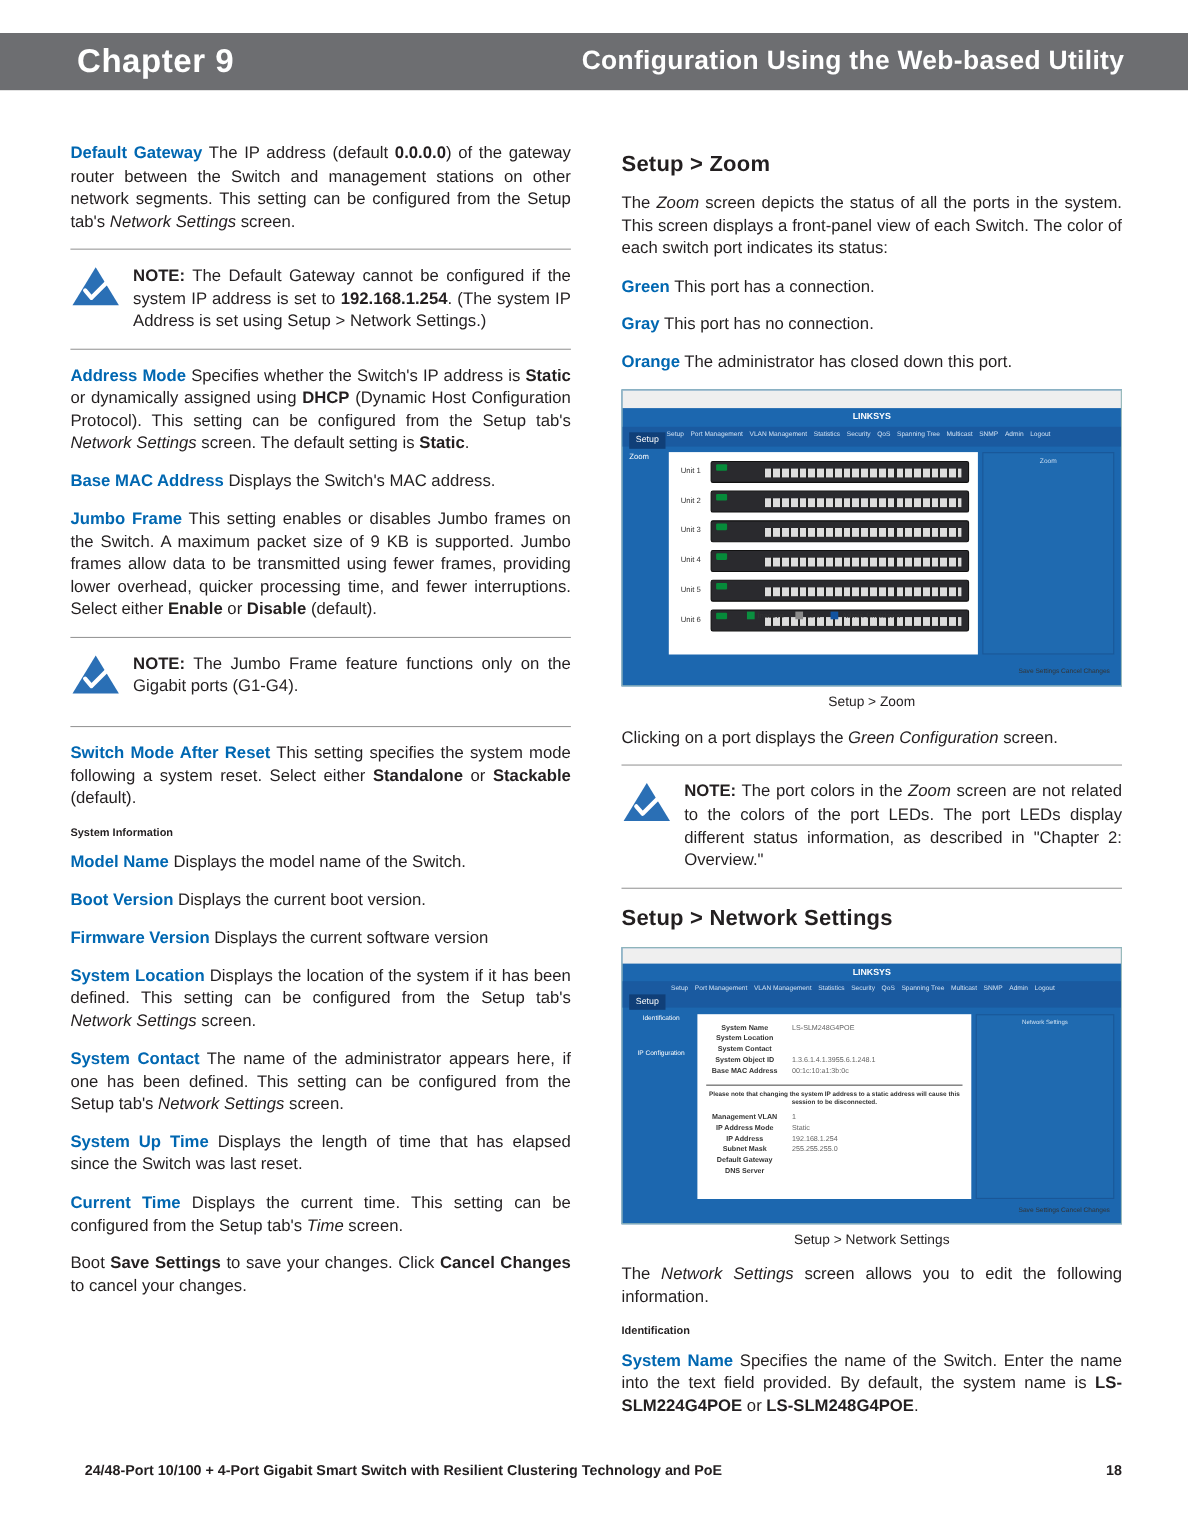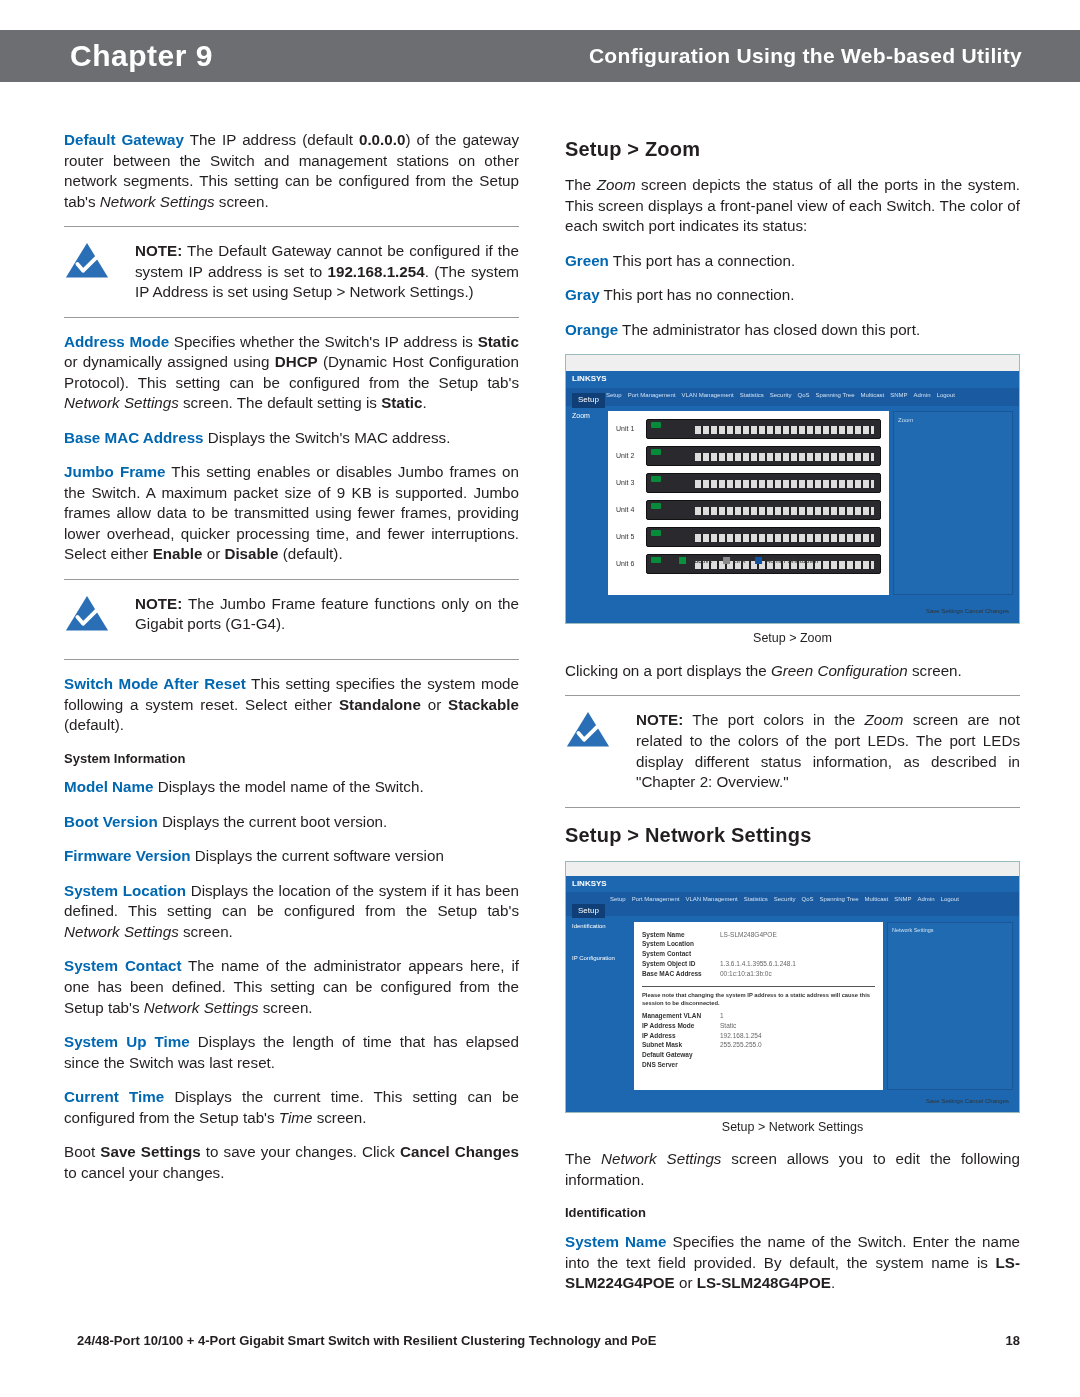--- a/index.html
+++ b/index.html
@@ -16,40 +16,40 @@
     background: #6d6e71;
     color: #fff;
     height: 52px;
     display: flex;
     align-items: center;
     justify-content: space-between;
     padding: 0 58px 0 70px;
     margin-top: 30px;
   }
   .header-bar .ch { font-size: 30px; font-weight: 700; letter-spacing: .5px;}
-  .header-bar .rt { font-size: 21px; font-weight: 700; letter-spacing: .3px;}
+  .header-bar .rt { font-size: 24px; font-weight: 700; letter-spacing: .3px;}
   .page {
     display: flex;
     gap: 46px;
     padding: 48px 60px 14px 64px;
   }
   .col { flex: 1 1 0; min-width: 0; }
   p { margin: 0 0 14px 0; text-align: justify; text-justify: inter-word; }
   .term { font-weight: 700; color: #0067b1; }
   .b  { font-weight: 700; }
   .it { font-style: italic; }
   hr { border: none; border-top: 1px solid #999; margin: 14px 0; }
-  .note-row { display: flex; gap: 25px; align-items: flex-start; margin: 2px 0 10px; }
+  .note-row { display: flex; gap: 11px; align-items: flex-start; margin: 2px 0 10px; }
   .note-icon { flex: 0 0 46px; }
   .note-text { flex: 1; text-align: justify; }
   .note-lead { font-weight:700; }
-  h2.sub { font-size: 13px; font-weight:700; color:#231f20; margin: 10px 0 10px; }
+  h2.sub { font-size: 10px; font-weight:700; color:#231f20; margin: 10px 0 10px; }
   h1.sect { font-size: 20px; font-weight:700; color:#231f20; margin: 6px 0 12px; letter-spacing:.2px;}
   .caption { text-align:center; font-size:12.5px; margin: 6px 0 14px; }
-  .screenshot { border:1px solid #9bb; background:#0b4f8f; width:100%; }
+  .screenshot { border:1px solid #9bb; background:#0b4f8f; width:100%;text-align:center; }
   .footer { display:flex; justify-content:space-between; padding: 10px 60px 26px 64px; font-size:13px;margin-left:13px; }
   .footer .L { font-weight:700; }
   .footer .R { font-weight:700; }
   
   .ss-zoom { height: 270px; position:relative; background:#1c67af; }
   .ss-zoom .topbar{ background:#efefef;height:16px;}
   .ss-zoom .logo{ color:#fff;font-size:8px;font-weight:700;padding:3px 6px;}
   .ss-zoom .nav{ background:#1a5aa0; height:18px; display:flex;gap:6px;padding:3px 0 0 40px; font-size:6px;color:#cfe0f2;}
   .ss-zoom .body{ background:#fff; position:absolute;left:42px;top:56px;right:130px;bottom:28px; padding:8px; }
   .ss-zoom .sw-row{ display:flex; align-items:center; gap:6px; margin:0 0 7px }

